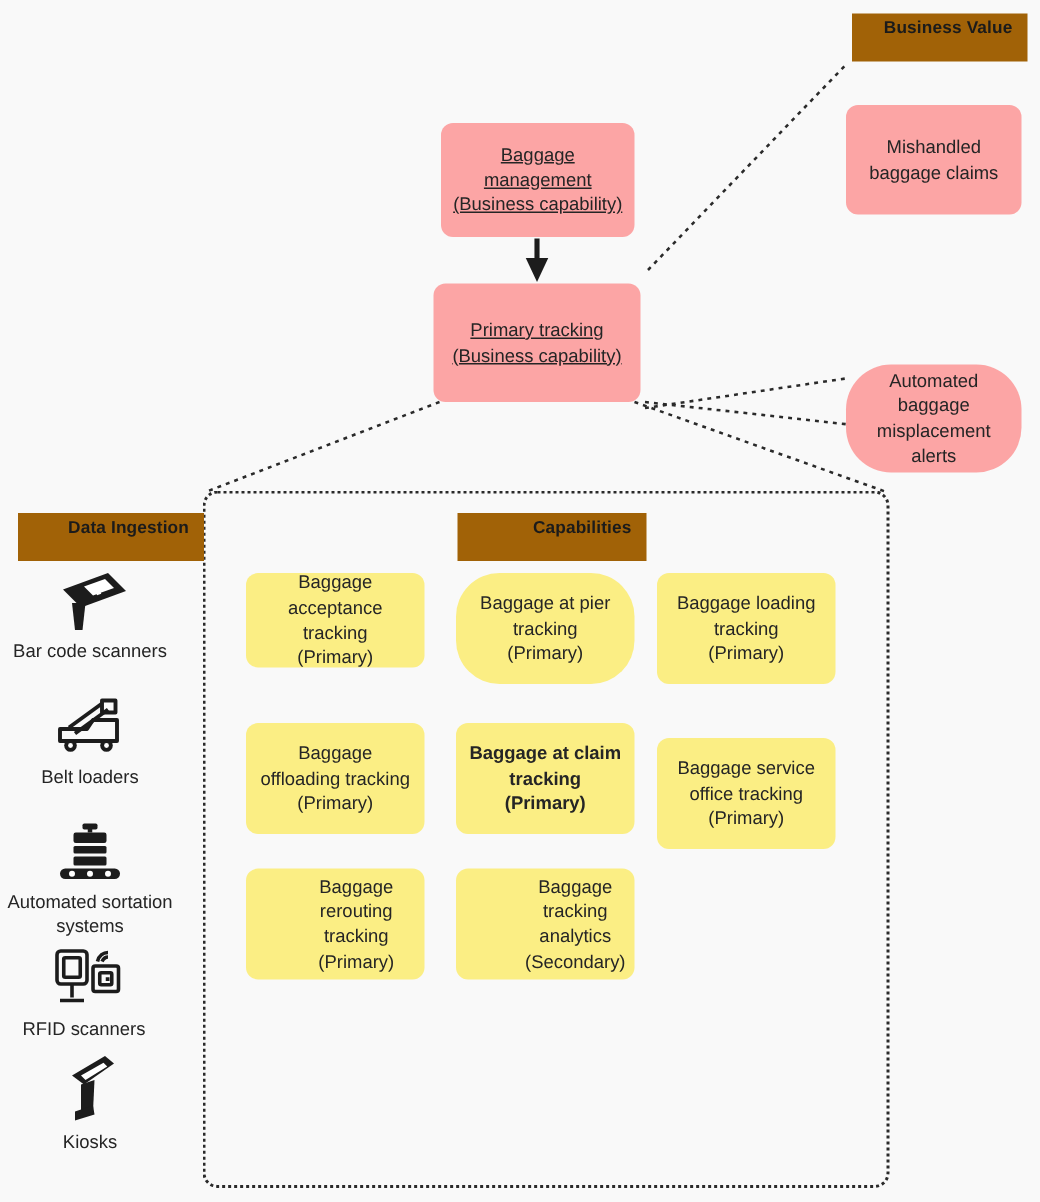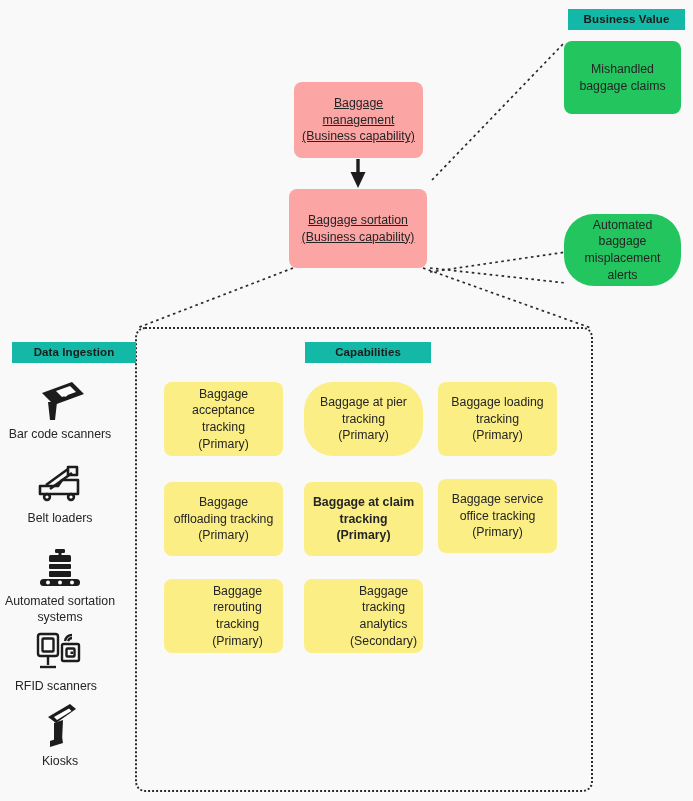--- a/index.html
+++ b/index.html
@@ -9,46 +9,46 @@
     font-family:"Liberation Sans","DejaVu Sans",sans-serif;
     color:#232323;
     overflow:hidden;
   }
   #stage{position:relative;width:693px;height:801px;}
 
   svg.edges{position:absolute;left:0;top:0;width:693px;height:801px;pointer-events:none;}
 
   .badge{
     position:absolute;
-    background:#14b8a6;
+    background:#a16207;
     color:#1b1b1b;
     font-size:11.5px;
     font-weight:bold;
-    text-align:center;
-    padding:4px 10px 5px 10px;
+    text-align:right;
+    padding:4px 10px 16px 10px;
     white-space:nowrap;
     letter-spacing:.1px;
   }
 
   .node{
     position:absolute;
     border-radius:8px;
     display:flex;
     align-items:center;
     justify-content:center;
     text-align:center;
     font-size:12.3px;
     line-height:1.36;
     color:#252525;
     box-sizing:border-box;
     padding:4px 8px;
   }
   .cap-purple{background:#fca5a5;text-decoration:underline;}
   .cap-yellow{background:#fbee84;}
-  .cap-pink{background:#22c55e;}
+  .cap-pink{background:#fca5a5;margin-top:29px;}
 
   .dashed-box{
     position:absolute;
     border:2px dotted #2a2a2a;
     border-radius:10px;
     box-sizing:border-box;
     background:transparent;
   }
 
   .ingest-item{
@@ -97,30 +97,30 @@
 
   <div class="node cap-purple" style="left:294px;top:82px;width:129px;height:76px;">
     <span>
       <span>Baggage management</span><br>
       <span>(Business capability)</span>
     </span>
   </div>
 
   <div class="node cap-purple" style="left:289px;top:189px;width:138px;height:79px;">
     <span>
-      <span>Baggage sortation</span><br>
+      <span>Primary tracking</span><br>
       <span>(Business capability)</span>
     </span>
   </div>
 
   <div class="dashed-box" style="left:135px;top:327px;width:458px;height:465px;"></div>
 
   <div class="badge" style="left:305px;top:342px;width:106px;">Capabilities</div>
 
-  <div class="node cap-yellow" style="left:164px;top:382px;width:119px;height:74px;">
+  <div class="node cap-yellow" style="left:164px;top:382px;width:119px;height:63px;">
     <span>
       <span>Baggage acceptance tracking</span><br>
       <span>(Primary)</span>
     </span>
   </div>
   <div class="node cap-yellow" style="left:304px;top:382px;width:119px;height:74px;border-radius:29px;">
     <span>
       <span>Baggage at pier tracking</span><br>
       <span>(Primary)</span>
     </span>
@@ -137,21 +137,21 @@
       <span>Baggage offloading tracking</span><br>
       <span>(Primary)</span>
     </span>
   </div>
   <div class="node cap-yellow" style="left:304px;top:482px;width:119px;height:74px;font-weight:bold;">
     <span>
       <span>Baggage at claim tracking</span><br>
       <span>(Primary)</span>
     </span>
   </div>
-  <div class="node cap-yellow" style="left:438px;top:479px;width:119px;height:74px;">
+  <div class="node cap-yellow" style="left:438px;top:492px;width:119px;height:74px;">
     <span>
       <span>Baggage service office tracking</span><br>
       <span>(Primary)</span>
     </span>
   </div>
 
   <div class="node cap-yellow" style="left:164px;top:579px;width:119px;height:74px;padding-left:36px;">
     <span>
       <span>Baggage rerouting tracking</span><br>
       <span>(Primary)</span>

